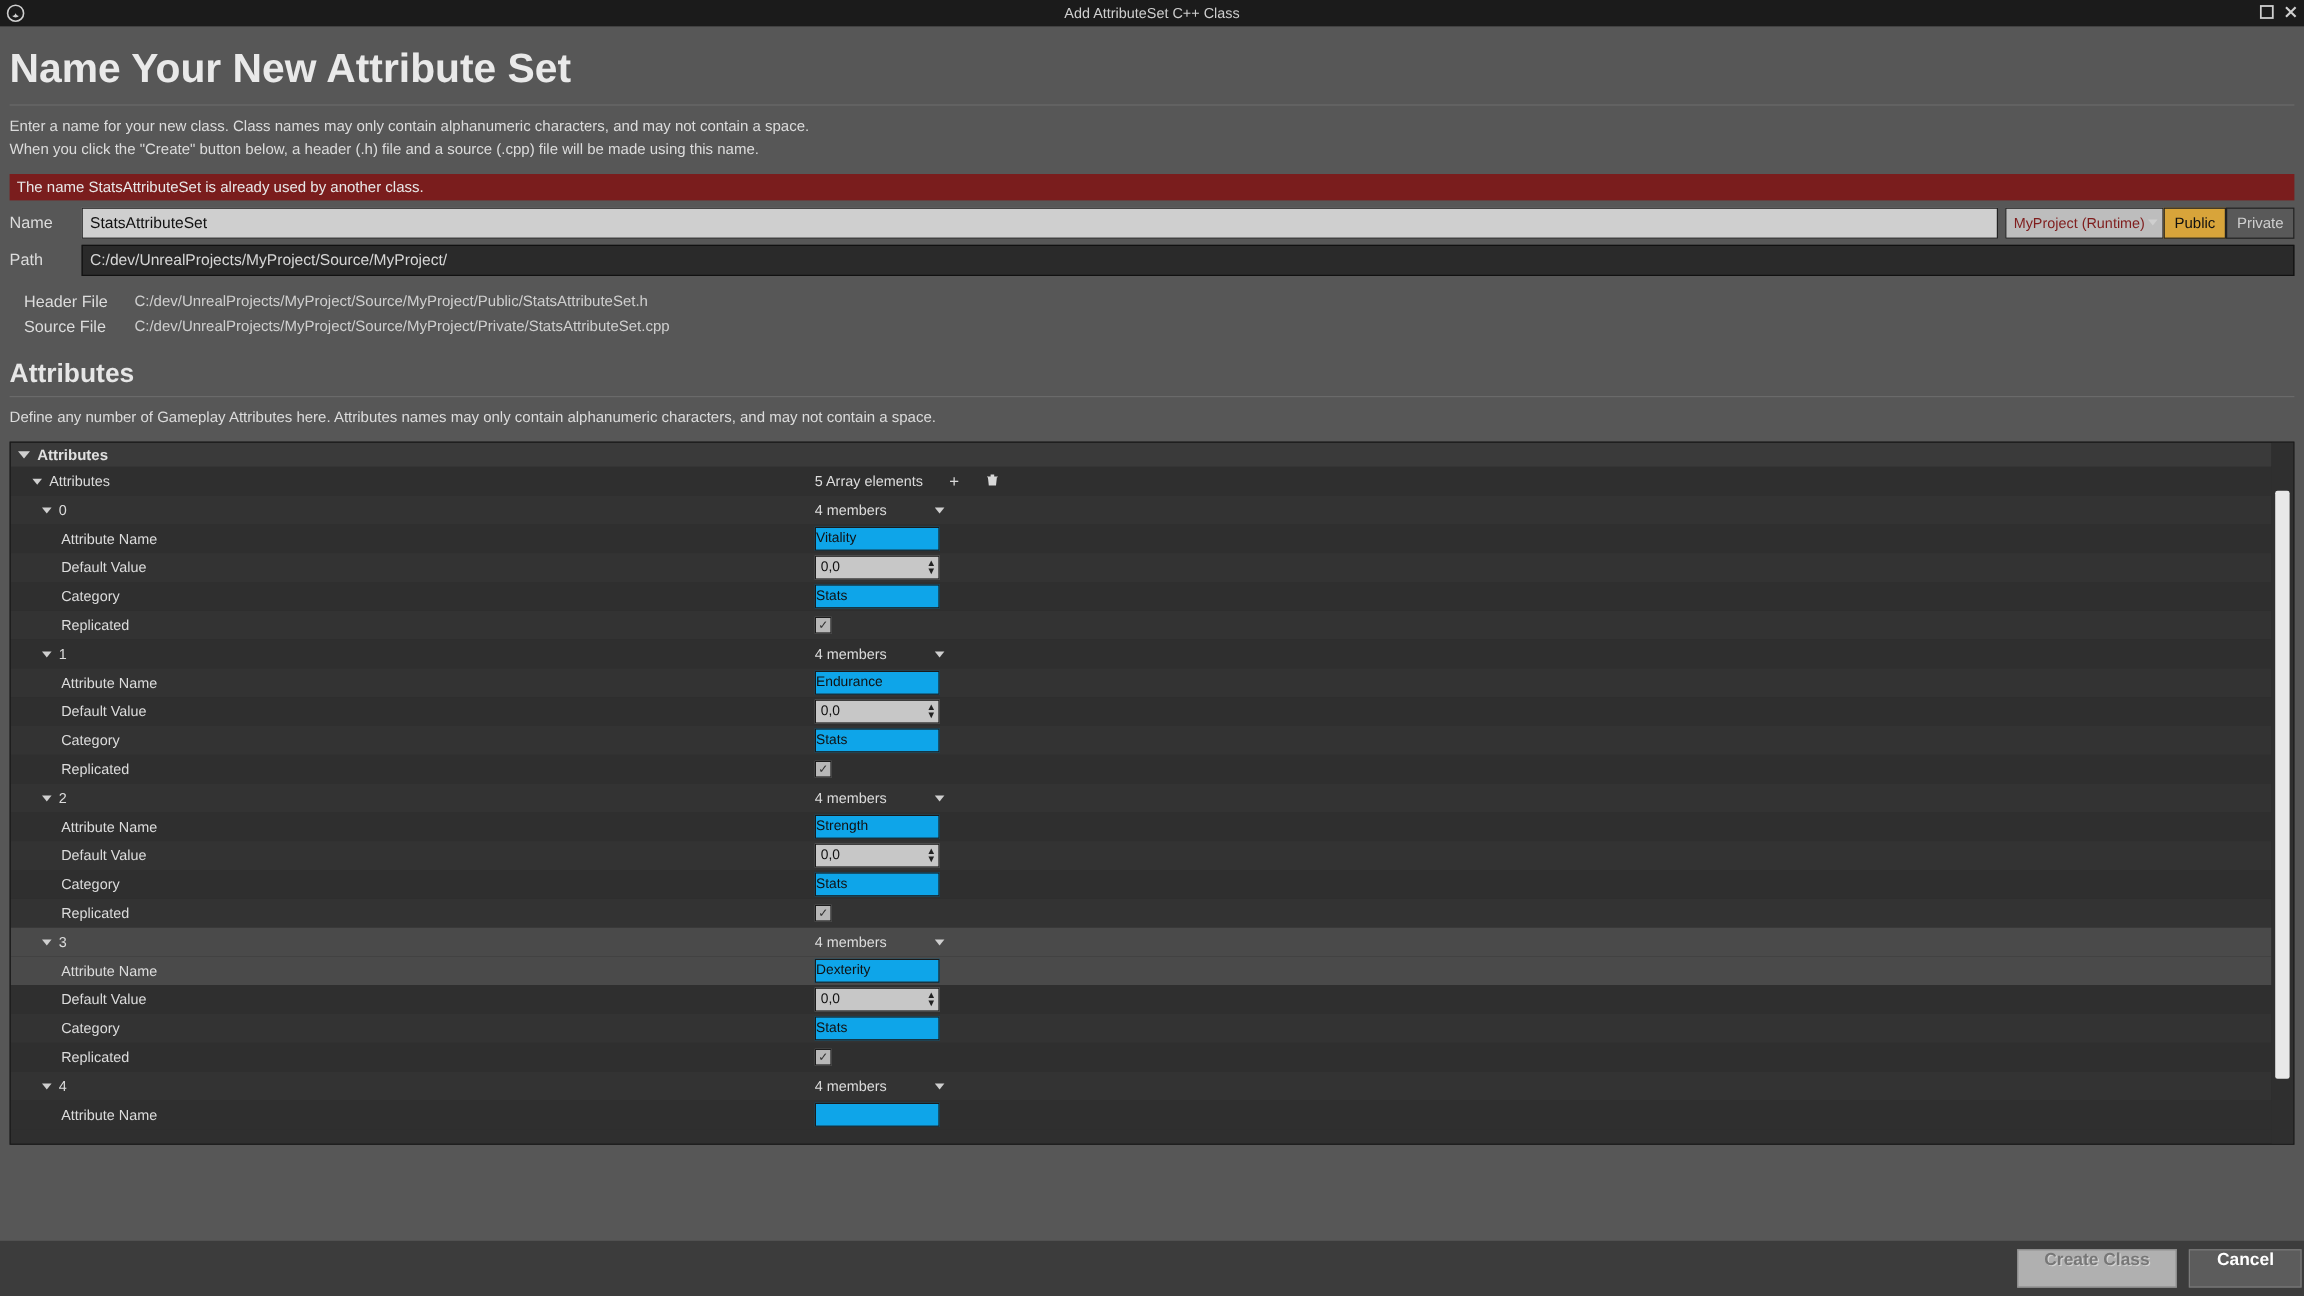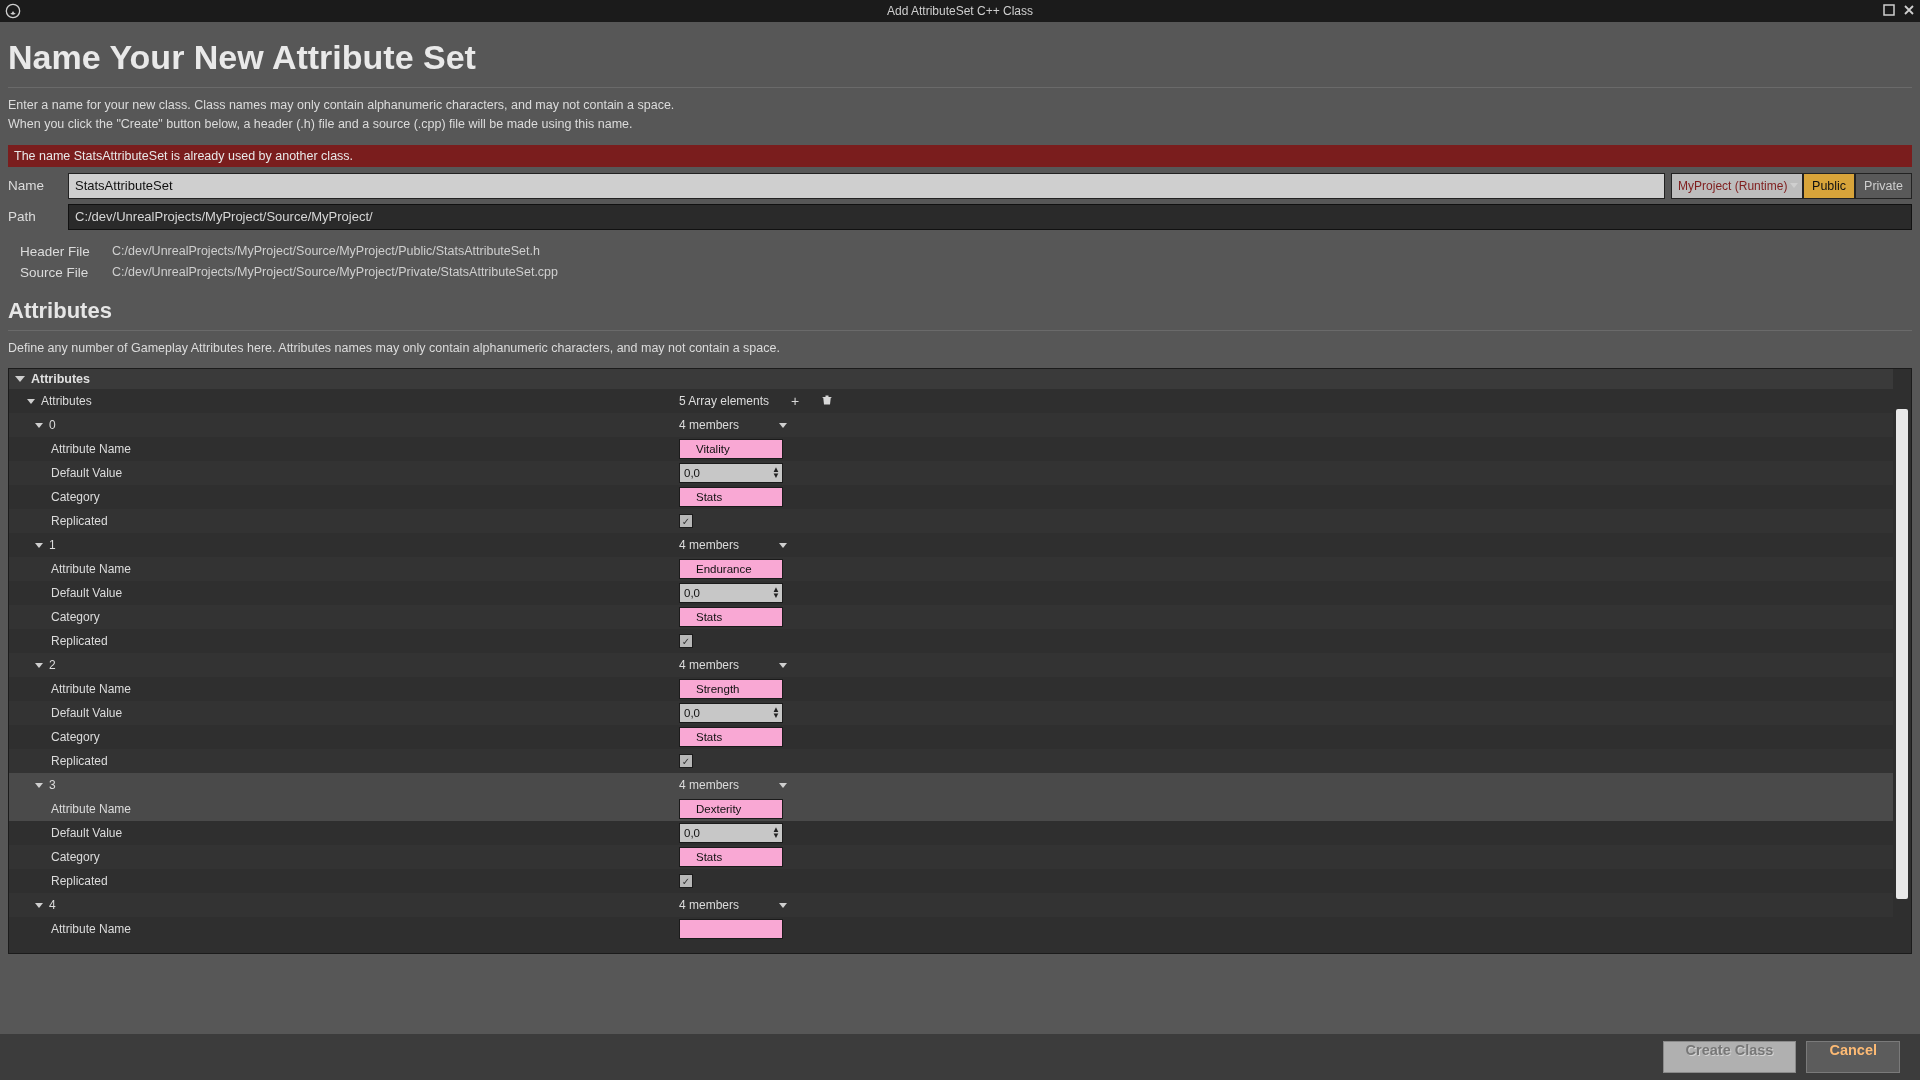--- a/index.html
+++ b/index.html
@@ -185,25 +185,25 @@
 .row .right {
   flex:1;
   display:flex; align-items:center;
   gap:6px;
 }
 .indent1 { padding-left: 18px !important; }
 .indent2 { padding-left: 26px !important; }
 .indent3 { padding-left: 42px !important; }
 .field-input {
   width: 104px; height: 20px;
-  background: #f9a8d4;
+  background: #0ea5e9;
   border:1px solid #1b1b1b;
   font-size:11.5px;
   color:#111;
-  padding:0 16px;
+  padding:0 0;
 }
 .spin-input {
   width: 104px; height: 20px;
   background: #c7c7c7;
   border:1px solid #1b1b1b;
   display:flex; align-items:center; justify-content:space-between;
   padding:0 2px 0 4px;
   font-size:11.5px; color:#111;
 }
 .spin-input .arrows { display:flex; flex-direction:column; line-height: 6px; font-size:8px; color:#222; }
@@ -234,28 +234,28 @@
 .array-ctrl .trash svg { width:12px; height:12px; }
 .array-ctrl .trash path { fill:#d8d8d8; }
 
 .bottombar {
   position: absolute;
   left:0; right:0; bottom:0;
   height: 46px;
   background: #3c3c3c;
   display:flex; align-items:center; justify-content:flex-end;
   gap: 10px;
-  padding-right: 20px;
+  padding-right: 2px;
 }
 .btn {
   height: 32px;
   padding: 0 22px;
   border: 1px solid #7a7a7a;
   background: #5c5c5c;
-  color: #fdba74;
+  color: #ffffff;
   font-size: 14.5px;
   font-weight: 600;
   cursor: pointer;
 }
 .btn.disabled {
   background: #b0b0b0;
   color: #777;
   text-shadow: 1px 1px 0 #d4d4d4;
   border-color: #8a8a8a;
   cursor: default;

